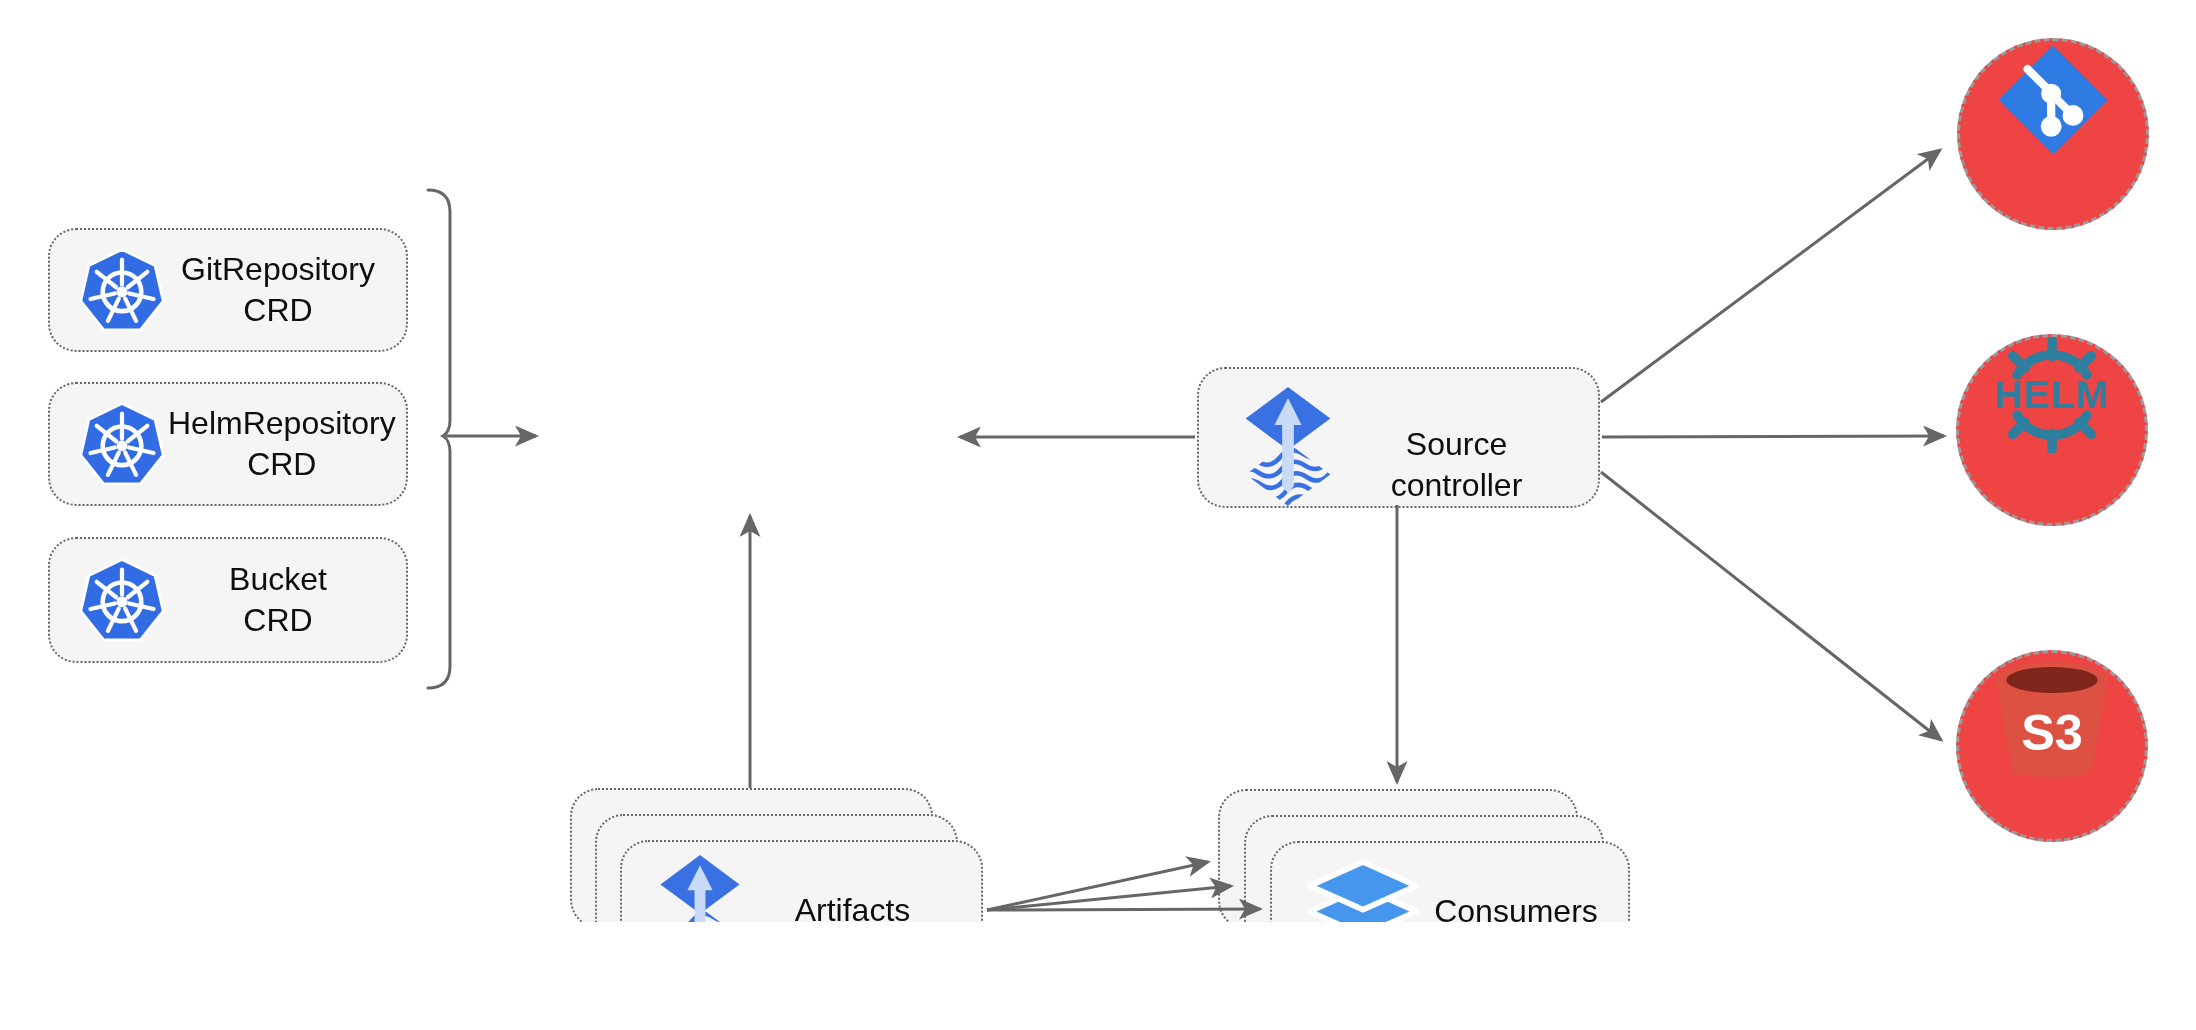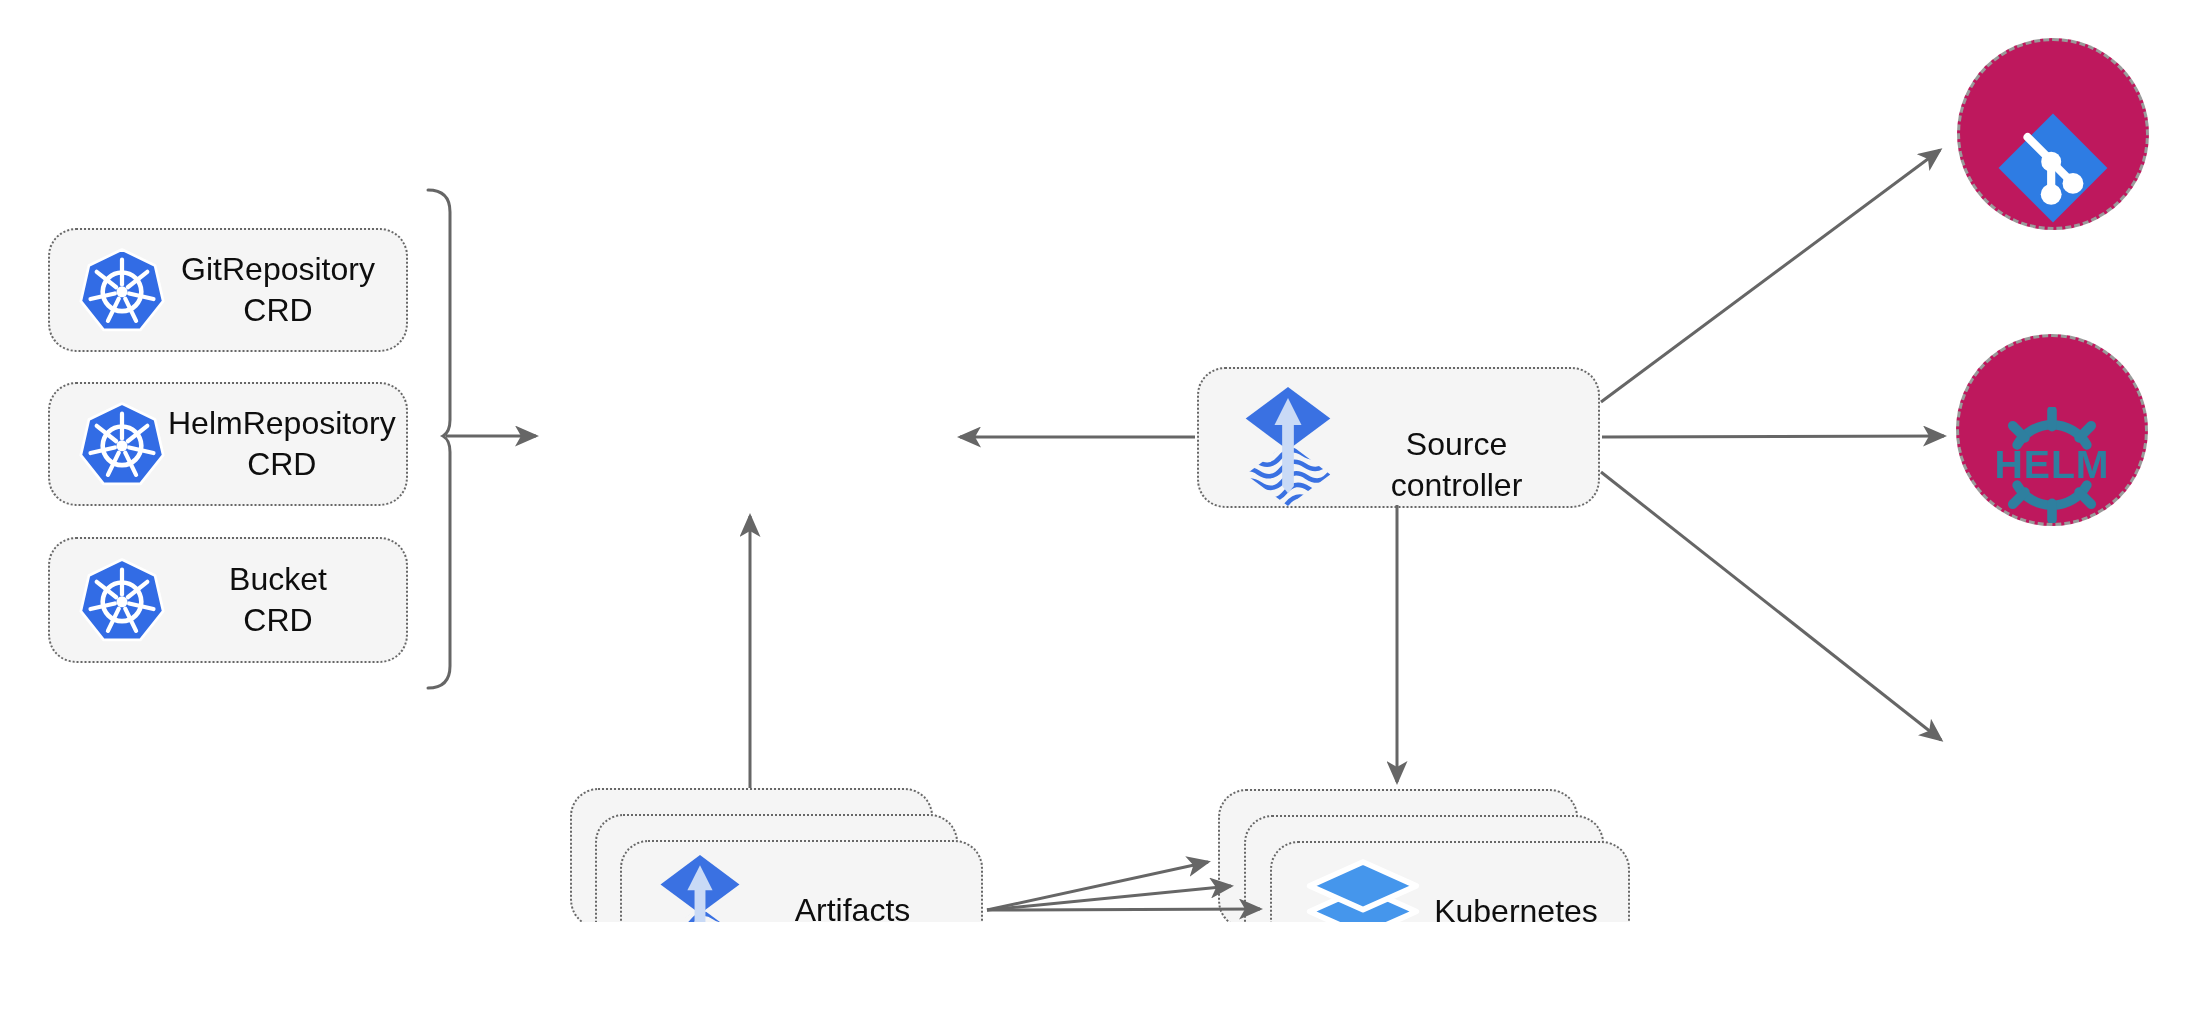--- a/index.html
+++ b/index.html
@@ -16,22 +16,22 @@
     flex:1; text-align:center; color:#0e0e0e;
     font-size:32px; line-height:1.28; white-space:pre-line;
     padding-right:18px;
   }
   .stackbox {
     position:absolute; background:#F5F5F5;
     border:2.5px dotted #676767; border-radius:28px; box-sizing:border-box;
   }
   .ext-circle {
     position:absolute; width:192px; height:192px; border-radius:50%;
-    background:#be185d; border:3px dashed #9a9a9a; box-sizing:border-box;
-    display:flex; align-items:flex-end; justify-content:center;
+    background:#ef4444; border:3px dashed #9a9a9a; box-sizing:border-box;
+    display:flex; align-items:flex-start; justify-content:center;
   }
   .icon { flex:0 0 auto; display:block; }
   svg.overlay {
     position:absolute; left:0; top:0; width:2196px; height:1030px;
     pointer-events:none; z-index:40;
   }
   .hidden-defs { position:absolute; width:0; height:0; overflow:hidden; }
 </style>
 </head>
 <body>
@@ -123,21 +123,21 @@
       </svg>
     <div class="label">Artifacts</div>
   </div>
 
   <div class="stackbox" style="left:1218px; top:789px; width:360px; height:140px; z-index:1;"></div>
   <div class="stackbox" style="left:1244px; top:815px; width:360px; height:140px; z-index:2;"></div>
   <div class="node" style="left:1270px; top:841px; width:360px; height:140px; z-index:3;">
     <svg class="icon" width="118" height="107" style="margin-left:32px;">
         <use href="#sym-layers"></use>
       </svg>
-    <div class="label">Kubernetes</div>
+    <div class="label">Consumers</div>
   </div>
 
   <div class="ext-circle" style="left:1957px; top:38px;">
     <svg width="118" height="118" viewBox="0 0 130 130">
       <polygon points="65,5 125,65 65,125 5,65" fill="#2E7CE3" rx="6"></polygon>
       <g>
         <line x1="37" y1="31" x2="61" y2="55" stroke="#ffffff" stroke-width="9" stroke-linecap="round"></line>
         <line x1="65" y1="60" x2="84" y2="79" stroke="#ffffff" stroke-width="9"></line>
         <line x1="63" y1="58" x2="63" y2="90" stroke="#ffffff" stroke-width="9"></line>
         <circle cx="63" cy="58" r="11" fill="#ffffff"></circle>
@@ -156,20 +156,28 @@
         <line x1="70" y1="20" x2="70" y2="3" stroke-width="10"></line>
         <line x1="98.3" y1="31.7" x2="111" y2="19" stroke-width="10"></line>
         <line x1="41.7" y1="88.3" x2="29" y2="101" stroke-width="10"></line>
         <line x1="70" y1="100" x2="70" y2="117" stroke-width="10"></line>
         <line x1="98.3" y1="88.3" x2="111" y2="101" stroke-width="10"></line>
       </g>
       <text x="70" y="74" text-anchor="middle" font-family="Liberation Sans, sans-serif" font-size="41" font-weight="bold" letter-spacing="1" fill="#2E7F9F">HELM</text>
     </svg>
   </div>
 
+  <div class="ext-circle" style="left:1956px; top:650px;">
+    <svg width="126" height="135" viewBox="0 0 140 150">
+      <path d="M 8 30 L 26 132 Q 70 146 114 132 L 132 30 Z" fill="#DD5143"></path>
+      <ellipse cx="70" cy="30" rx="62" ry="20" fill="#DD5143"></ellipse>
+      <ellipse cx="70" cy="30" rx="51" ry="14.5" fill="#7E261C"></ellipse>
+      <text x="70" y="108" text-anchor="middle" font-family="Liberation Sans, sans-serif" font-size="56" font-weight="bold" fill="#ffffff">S3</text>
+    </svg>
+  </div>
 
   <svg class="overlay">
     <defs>
       <marker id="ah" markerWidth="8" markerHeight="7" refX="7" refY="3.5" orient="auto" markerUnits="strokeWidth">
         <path d="M0,0 L8,3.5 L0,7 L2,3.5 Z" fill="#666666"></path>
       </marker>
     </defs>
     <g stroke="#666666" stroke-width="3" fill="none">
       <path d="M 428 190 Q 450 190 450 212 L 450 420 Q 450 432 443 436 Q 450 440 450 452 L 450 666 Q 450 688 428 688" stroke-linecap="round"></path>
       <line x1="446" y1="436" x2="536" y2="436" marker-end="url(#ah)"></line>

